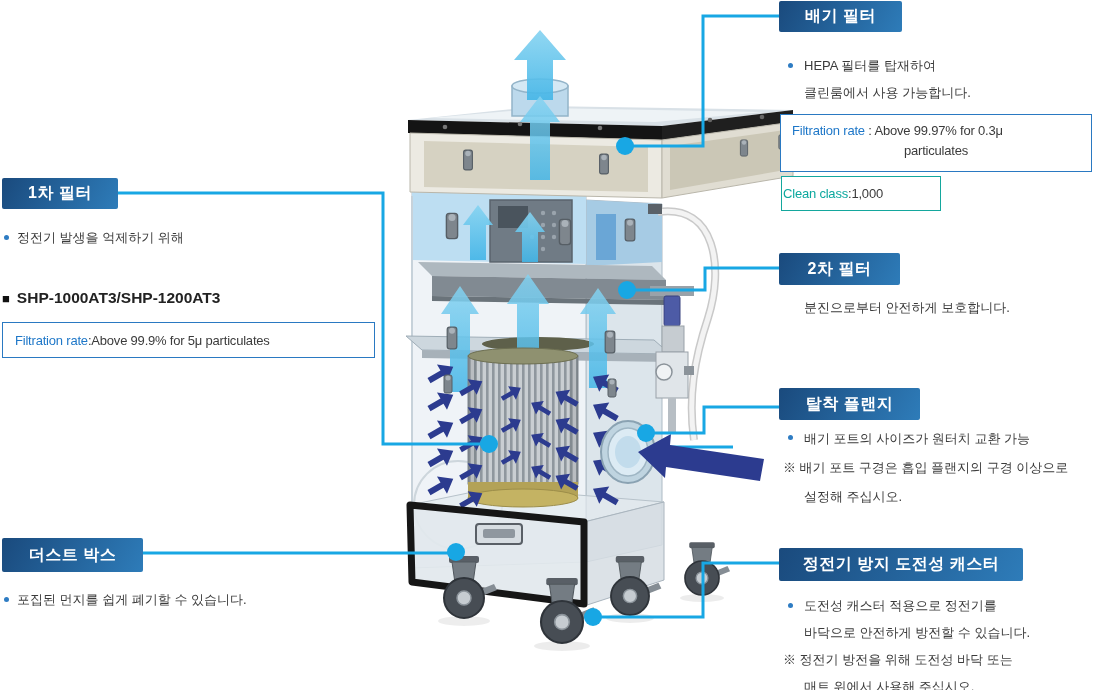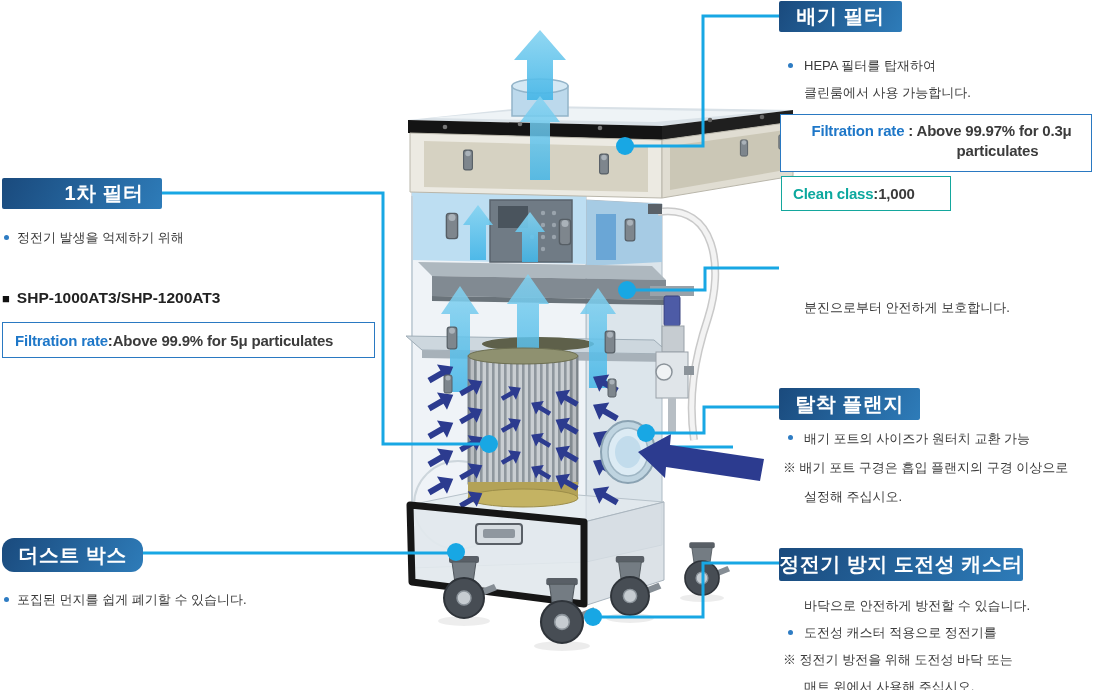--- a/index.html
+++ b/index.html
@@ -14,29 +14,29 @@
     --box-border-teal:#14a79d;
   }
   html,body{margin:0;padding:0;background:#fff;}
   #stage{
     position:relative;width:1120px;height:690px;background:#fff;overflow:hidden;
     font-family:"Liberation Sans", sans-serif;color:var(--text);
   }
   #machine-svg{position:absolute;left:0;top:0;z-index:0;}
   .hdr{
     position:absolute;display:flex;align-items:center;justify-content:center;
-    color:#fff;font-weight:700;font-size:20px;letter-spacing:.5px;border-radius:2px;
+    color:#fff;font-weight:700;font-size:16px;letter-spacing:.5px;border-radius:2px;
     background:linear-gradient(118deg,var(--header-grad-start),var(--header-grad-end));
     z-index:2;white-space:nowrap;
   }
   #hdr-exhaust{left:779px;top:1px;width:123px;height:31px;}
-  #hdr-primary{left:2px;top:178px;width:116px;height:31px;padding-left:44px;}
+  #hdr-primary{left:2px;top:178px;width:116px;height:31px;}
   #hdr-secondary{left:779px;top:253px;width:121px;height:32px;}
   #hdr-flange{left:779px;top:388px;width:141px;height:32px;}
-  #hdr-dustbox{left:2px;top:538px;width:141px;height:34px;border-radius:12px;}
+  #hdr-dustbox{left:2px;top:538px;width:141px;height:34px;}
   #hdr-caster{left:779px;top:548px;width:244px;height:33px;}
 
   .lines{position:absolute;font-size:13px;line-height:27px;font-weight:400;color:var(--text);z-index:2;}
   .line{position:relative;padding-left:21px;white-space:nowrap;}
   .line.note{padding-left:0;}
   .line.bullet::before{
     content:"";position:absolute;left:5px;top:11px;width:5px;height:5px;border-radius:50%;
     background:var(--bullet);
   }
   .lines.left .line{padding-left:15px;}
@@ -48,29 +48,29 @@
   #txt-dustbox{left:2px;top:586px;}
   #txt-caster{left:783px;top:592px;}
 
   #model-line{
     position:absolute;left:2px;top:289px;font-size:15.5px;font-weight:600;color:#222;z-index:2;white-space:nowrap;
   }
   #model-line .sq{margin-right:7px;font-size:13px;color:#111;}
 
   .spec{
     position:absolute;background:#fff;border:1.5px solid var(--box-border-blue);
-    font-size:15px;letter-spacing:-0.2px;color:var(--text);z-index:2;white-space:nowrap;font-weight:700;text-align:center;
+    font-size:13px;letter-spacing:-0.2px;color:var(--text);z-index:2;white-space:nowrap;font-weight:400;
   }
   .spec .lbl{color:var(--label-blue);}
   .spec.teal{border-color:var(--box-border-teal);}
   .spec.teal .lbl{color:var(--label-teal);}
   #spec-exhaust{left:780px;top:114px;width:299px;height:50px;padding:6px 0 0 11px;line-height:20px;}
   #spec-exhaust .second{margin-left:112px;}
   #spec-primary{left:2px;top:322px;width:359px;height:34px;display:flex;align-items:center;padding-left:12px;box-sizing:content-box;}
-  #spec-clean{left:781px;top:176px;width:157px;height:33px;display:flex;align-items:center;padding-left:11px;}
+  #spec-clean{left:781px;top:176px;width:157px;height:33px;display:flex;align-items:center;padding-left:1px;}
 </style>
 </head>
 <body>
 
 <div id="stage">
 
   <svg id="machine-svg" width="1120" height="690" viewBox="0 0 1120 690">
     <defs>
       <pattern id="pleats" width="6" height="8" patternUnits="userSpaceOnUse">
         <rect width="6" height="8" fill="#c9ced2"></rect>
@@ -291,20 +291,23 @@
       <circle cx="593" cy="617" r="9"></circle>
     </g>
   </svg>
 
   <div class="hdr" id="hdr-exhaust">
     <span>배기 필터</span>
   </div>
   <div class="hdr" id="hdr-primary">
     <span>1차 필터</span>
   </div>
+  <div class="hdr" id="hdr-secondary">
+    <span>2차 필터</span>
+  </div>
   <div class="hdr" id="hdr-flange">
     <span>탈착 플랜지</span>
   </div>
   <div class="hdr" id="hdr-dustbox">
     <span>더스트 박스</span>
   </div>
   <div class="hdr" id="hdr-caster">
     <span>정전기 방지 도전성 캐스터</span>
   </div>
 
@@ -329,22 +332,22 @@
     <div class="line bullet">배기 포트의 사이즈가 원터치 교환 가능</div>
     <div class="line note">※ 배기 포트 구경은 흡입 플랜지의 구경 이상으로</div>
     <div class="line cont">설정해 주십시오.</div>
   </div>
 
   <div class="lines left" id="txt-dustbox">
     <div class="line bullet">포집된 먼지를 쉽게 폐기할 수 있습니다.</div>
   </div>
 
   <div class="lines" id="txt-caster">
+    <div class="line bullet">도전성 캐스터 적용으로 정전기를</div>
     <div class="line cont">바닥으로 안전하게 방전할 수 있습니다.</div>
-    <div class="line bullet">도전성 캐스터 적용으로 정전기를</div>
     <div class="line note">※ 정전기 방전을 위해 도전성 바닥 또는</div>
     <div class="line cont">매트 위에서 사용해 주십시오.</div>
   </div>
 
   <div class="spec" id="spec-exhaust">
     <div>
       <span class="lbl">Filtration rate</span><span> : </span><span>Above 99.97% for 0.3μ</span>
     </div>
     <div class="second">particulates</div>
   </div>

